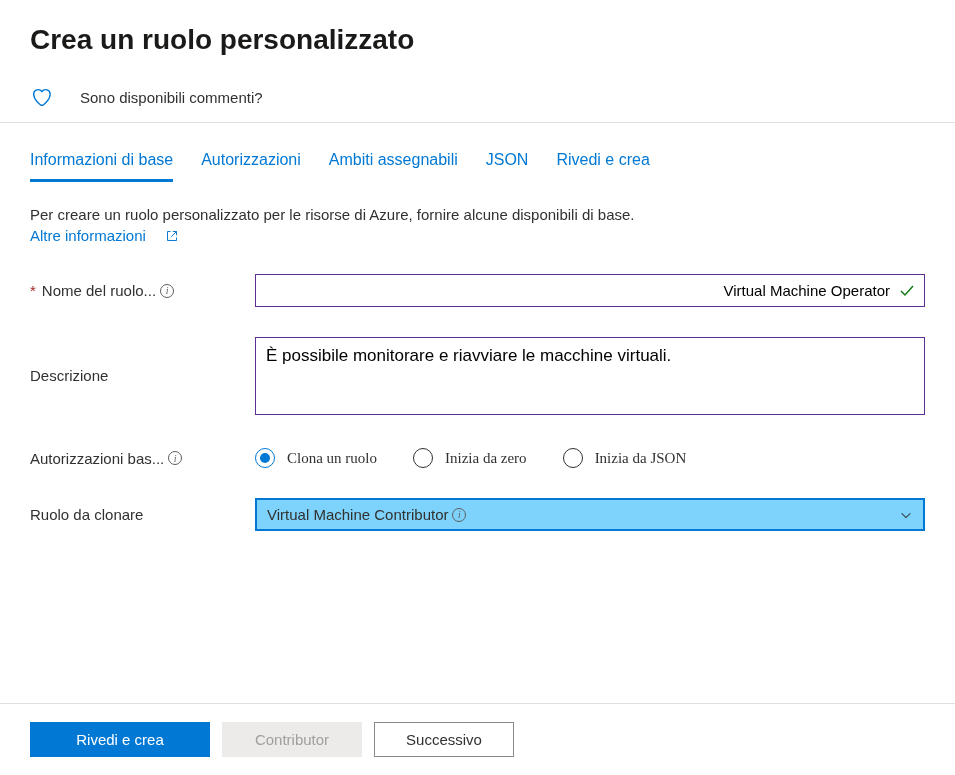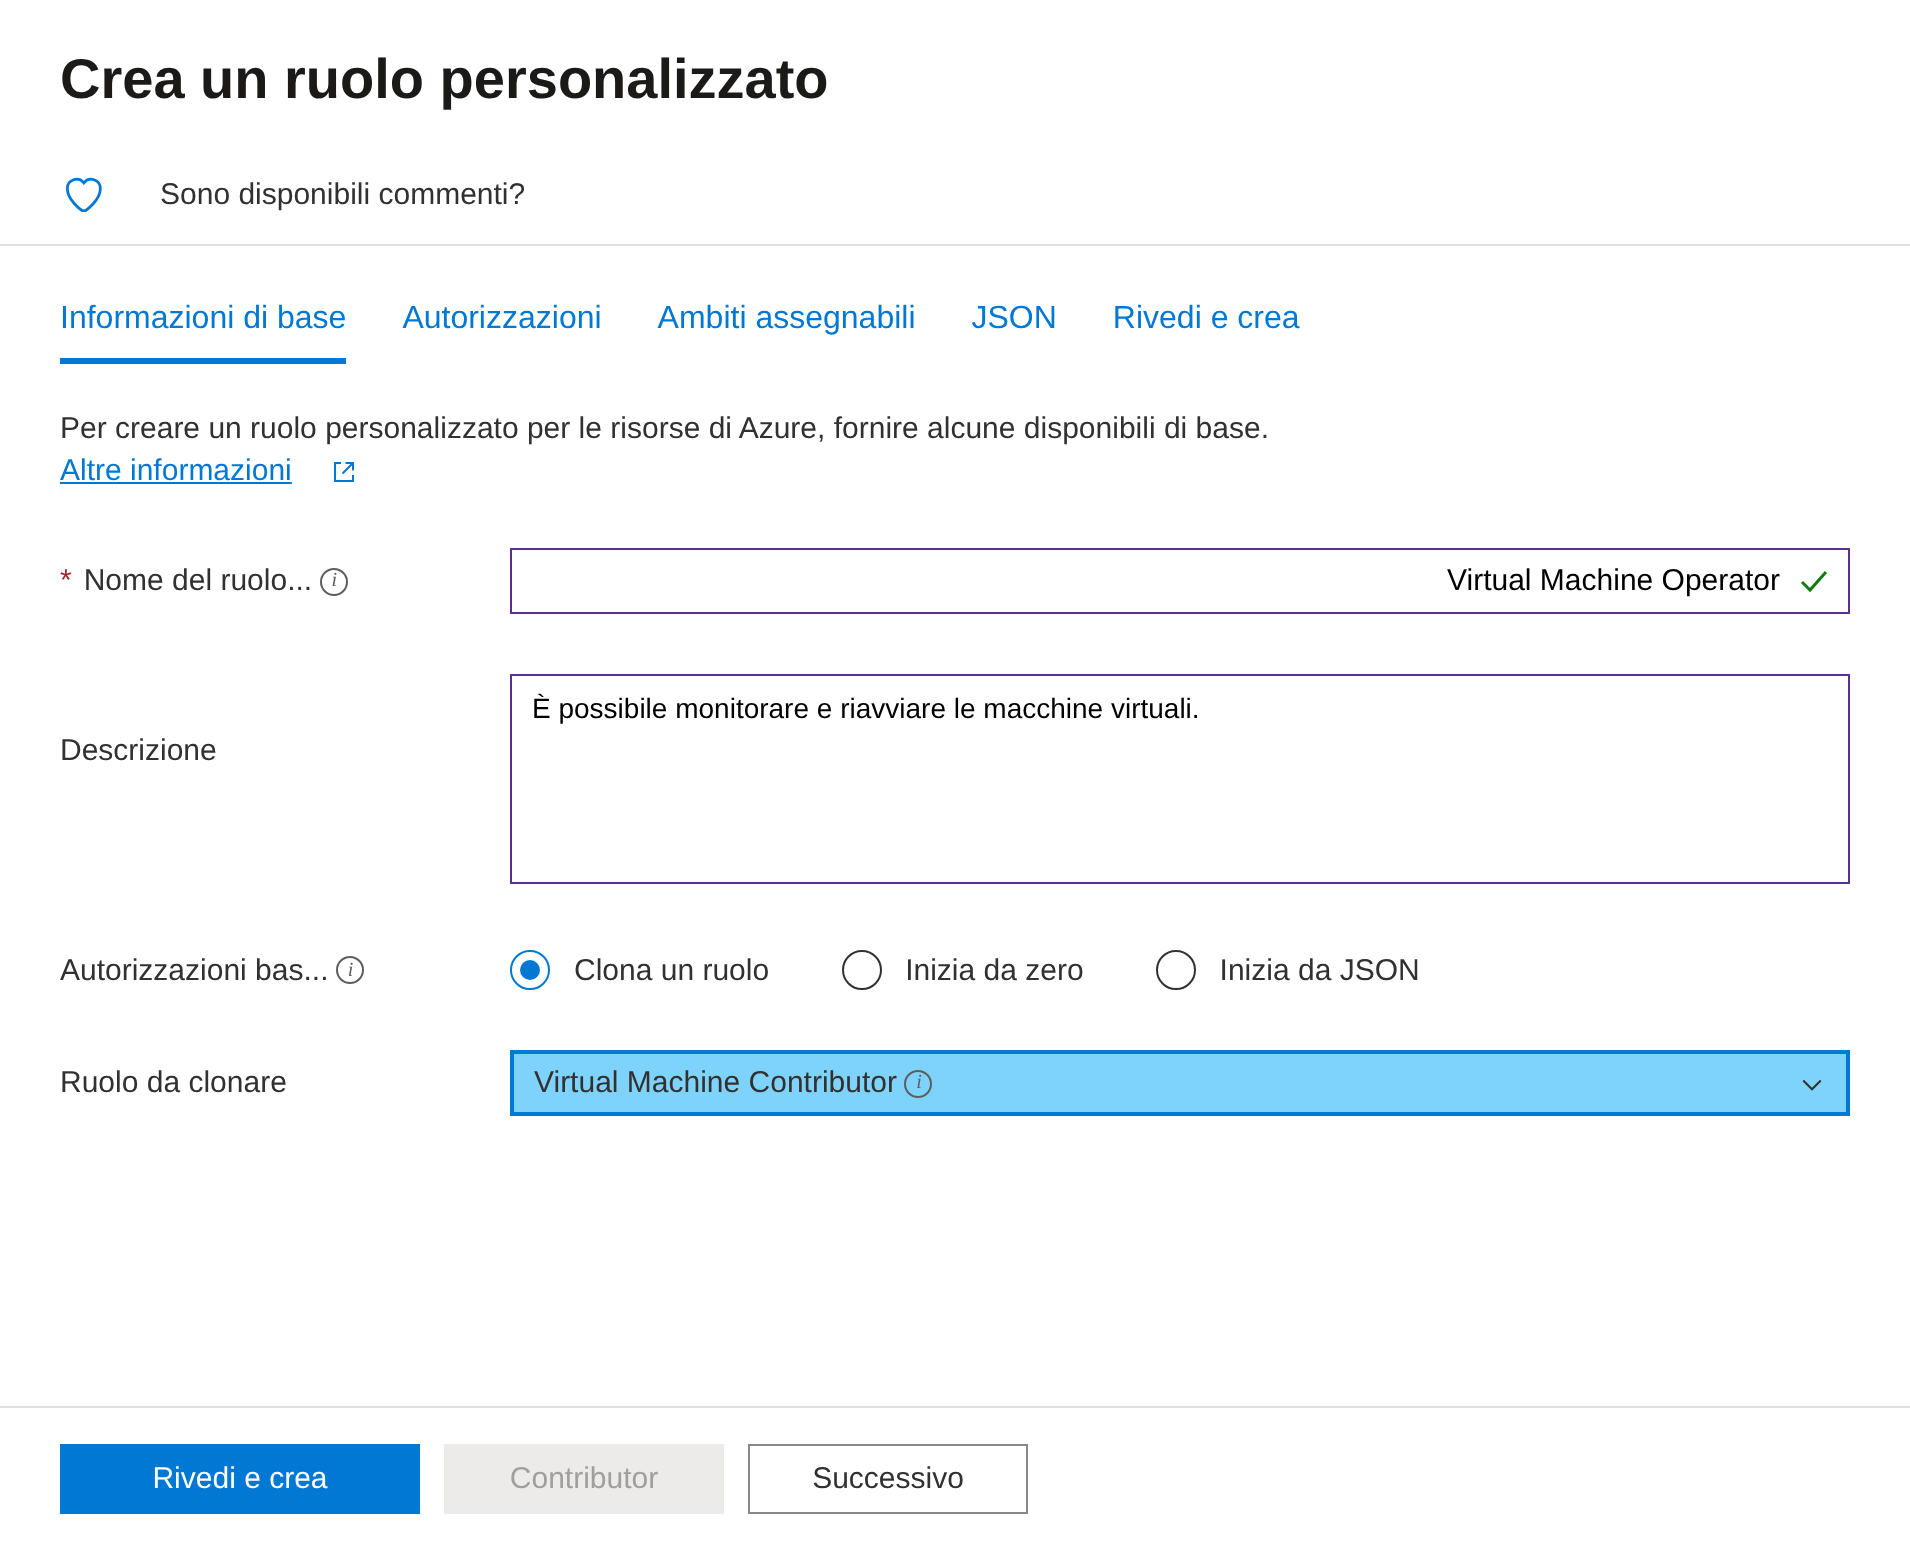--- a/index.html
+++ b/index.html
@@ -53,21 +53,20 @@
       color: #323130;
       margin-bottom: 4px;
     }
     .learn-more {
       color: #0078d4;
       font-size: 15px;
       cursor: pointer;
       display: inline-flex;
       align-items: center;
       gap: 20px;
-      text-decoration: underline;
     }
     .ext-icon { width: 12px; height: 12px; }
     .form-row {
       display: flex;
       align-items: center;
       margin-top: 30px;
     }
     .form-row.align-top { align-items: flex-start; }
     .form-label {
       width: 225px;
@@ -102,40 +101,41 @@
       font-size: 15px;
       font-family: inherit;
       outline: none;
       background: #fff;
       text-align: right;
     }
     .textarea-input {
       width: 100%;
       border: 1px solid #5c2e91;
       padding: 8px 10px;
-      font-size: 14px;
+      font-size: 17px;
       font-family: inherit;
       outline: none;
       resize: none;
-      height: 105px;
+      height: 78px;
       background: #fff;
     }
     .check-icon {
       position: absolute;
       right: 10px;
       top: 50%;
       transform: translateY(-50%);
       color: #107c10;
       width: 16px;
       height: 16px;
     }
     .radio-group {
       display: flex;
       gap: 36px;
       align-items: center;
+      font-family: Liberation Serif, serif;
     }
     .radio-option {
       display: flex;
       align-items: center;
       gap: 12px;
       cursor: pointer;
     }
     .radio-circle {
       width: 20px;
       height: 20px;

